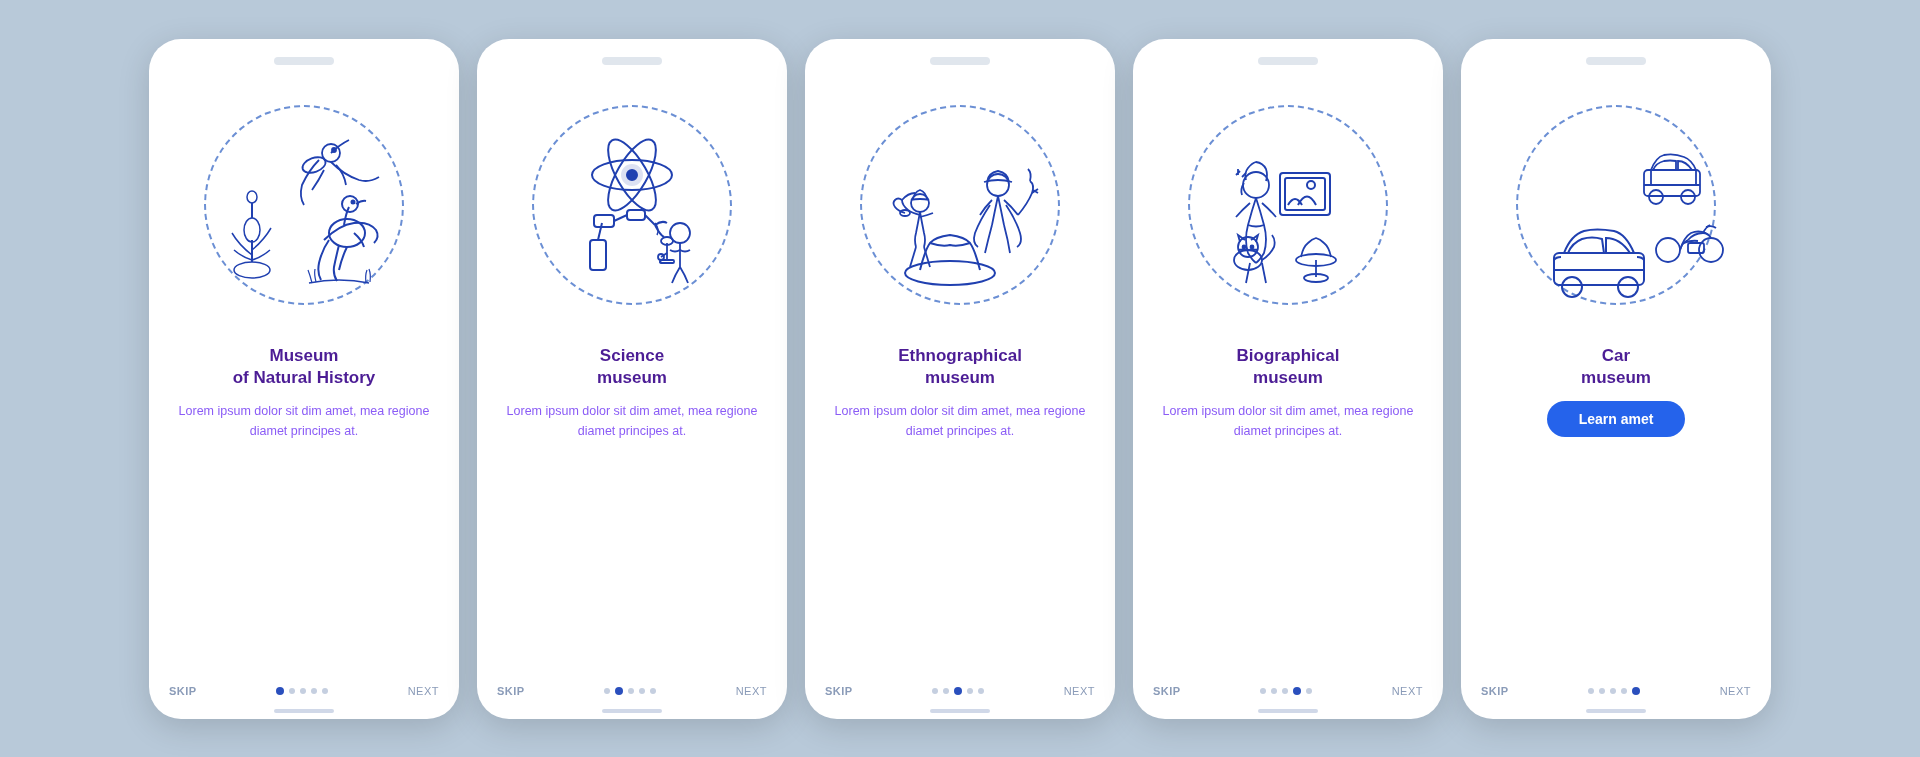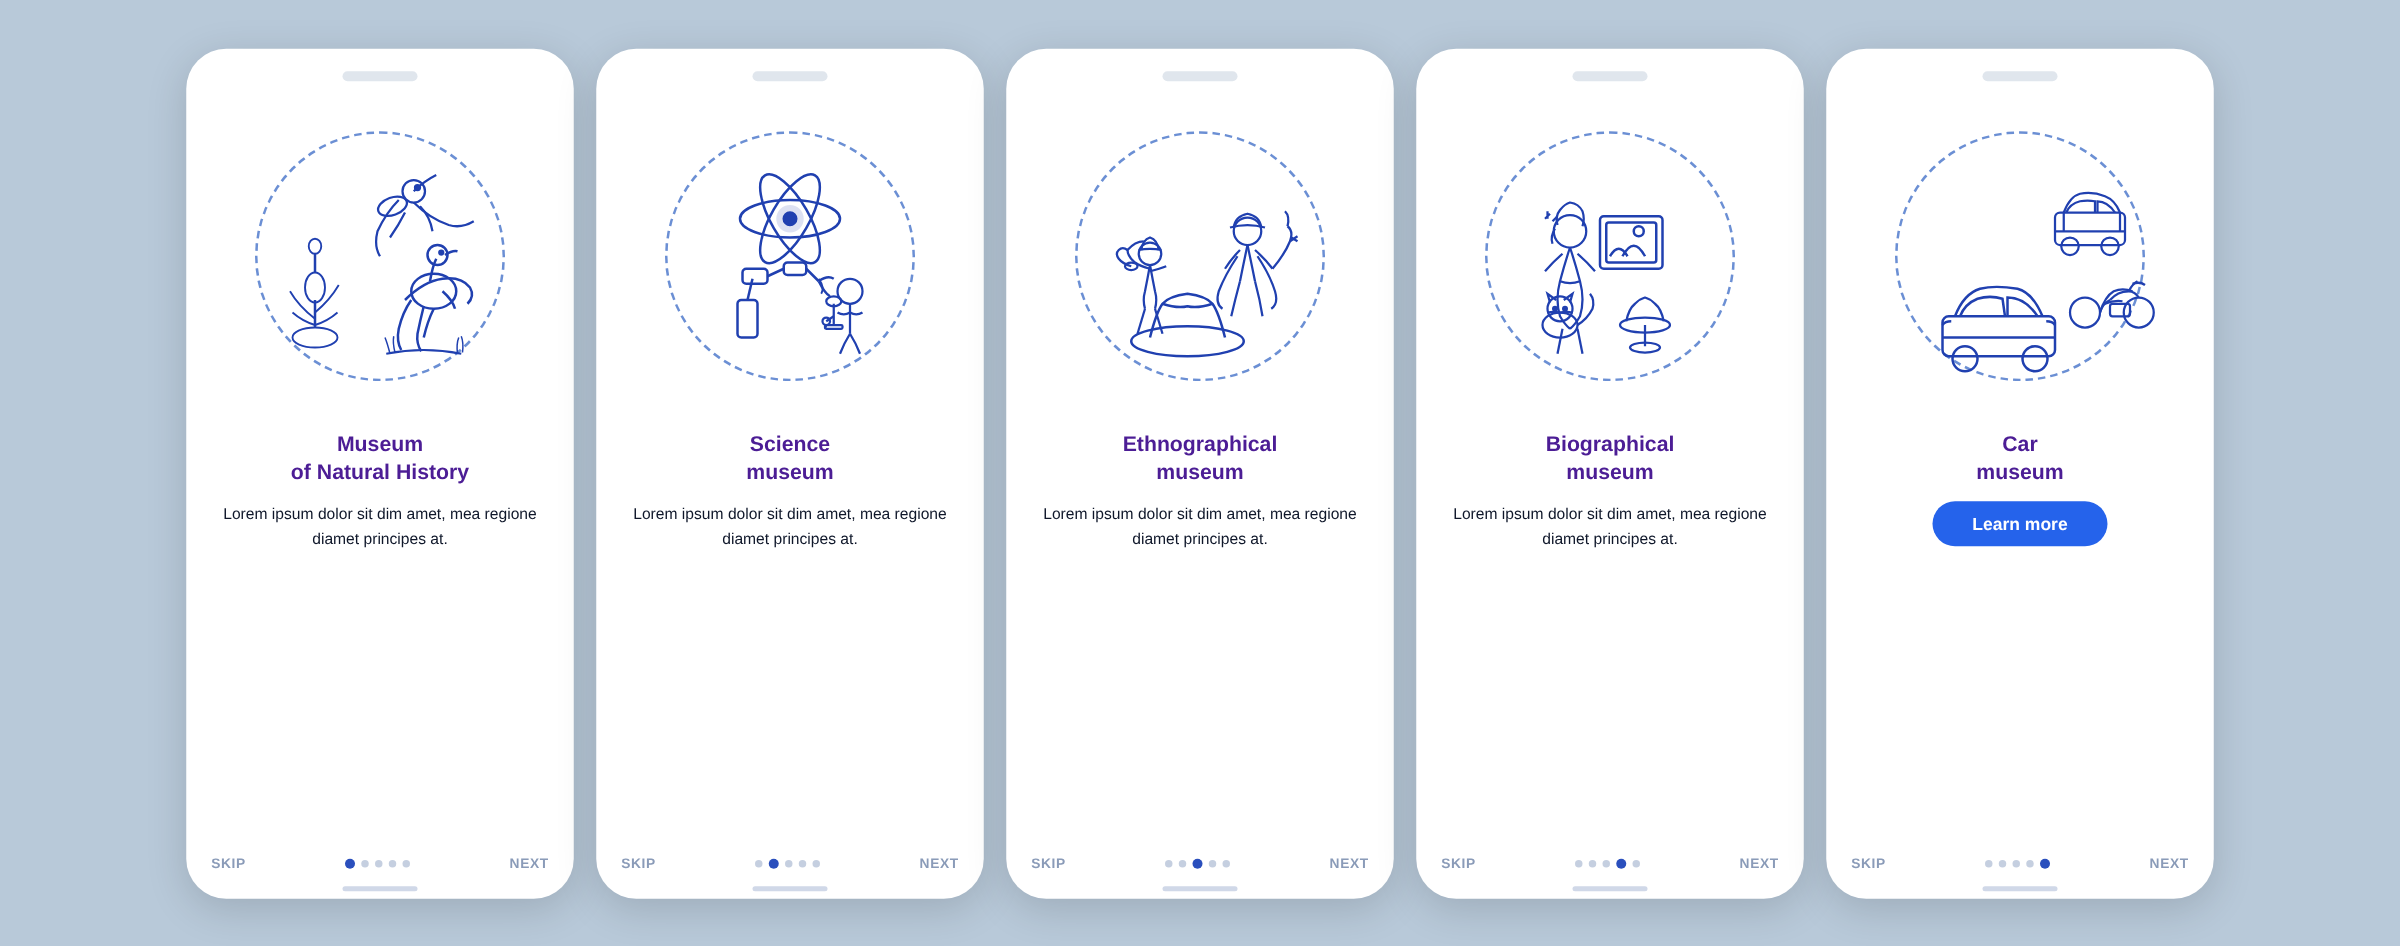--- a/index.html
+++ b/index.html
@@ -78,21 +78,21 @@
       font-weight: 700;
       color: #4c1d95;
       text-align: center;
       line-height: 1.3;
       padding: 0 20px;
       margin-bottom: 12px;
     }
 
     .card-desc {
       font-size: 12.5px;
-      color: #0f172a;
+      color: #8b5cf6;
       text-align: center;
       line-height: 1.6;
       padding: 0 24px;
       margin-bottom: 10px;
     }
 
     .learn-more-btn {
       background: #2563eb;
       color: #fff;
       border: none;
@@ -119,21 +119,21 @@
       font-size: 11px;
       color: #8a9bb8;
       font-weight: 600;
       letter-spacing: 0.5px;
       cursor: pointer;
     }
 
     .next-btn {
       font-size: 11px;
       color: #8a9bb8;
-      font-weight: 700;
+      font-weight: 400;
       letter-spacing: 0.5px;
       cursor: pointer;
     }
 
     .dots {
       display: flex;
       gap: 5px;
       align-items: center;
     }
 
@@ -486,21 +486,21 @@
           <path d="M72 168 Q76 158 86 154 Q96 151 106 154 L108 168"></path>
           <path d="M110 168 L110 153 Q124 153 134 168"></path>
 
           <path d="M58 175 Q60 172 65 172"></path>
           <path d="M148 175 Q146 172 141 172"></path>
         </g>
       </svg>
     </div>
     <div class="card-title">Car<br>museum</div>
     <div style="display:flex; justify-content:center; margin-bottom:10px;">
-      <button class="learn-more-btn">Learn more</button>
+      <button class="learn-more-btn">Learn amet</button>
     </div>
     <div class="spacer"></div>
     <div class="card-footer">
       <span class="skip-btn">SKIP</span>
       <div class="dots">
         <div class="dot"></div>
         <div class="dot"></div>
         <div class="dot"></div>
         <div class="dot"></div>
         <div class="dot active"></div>

